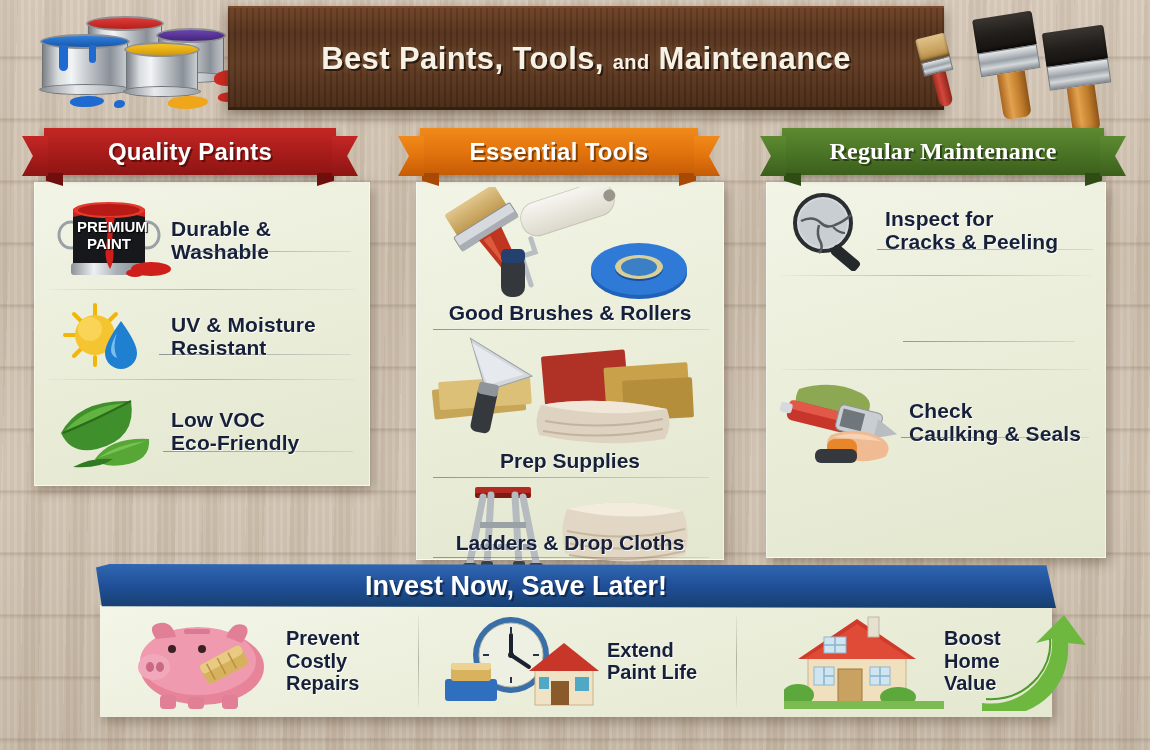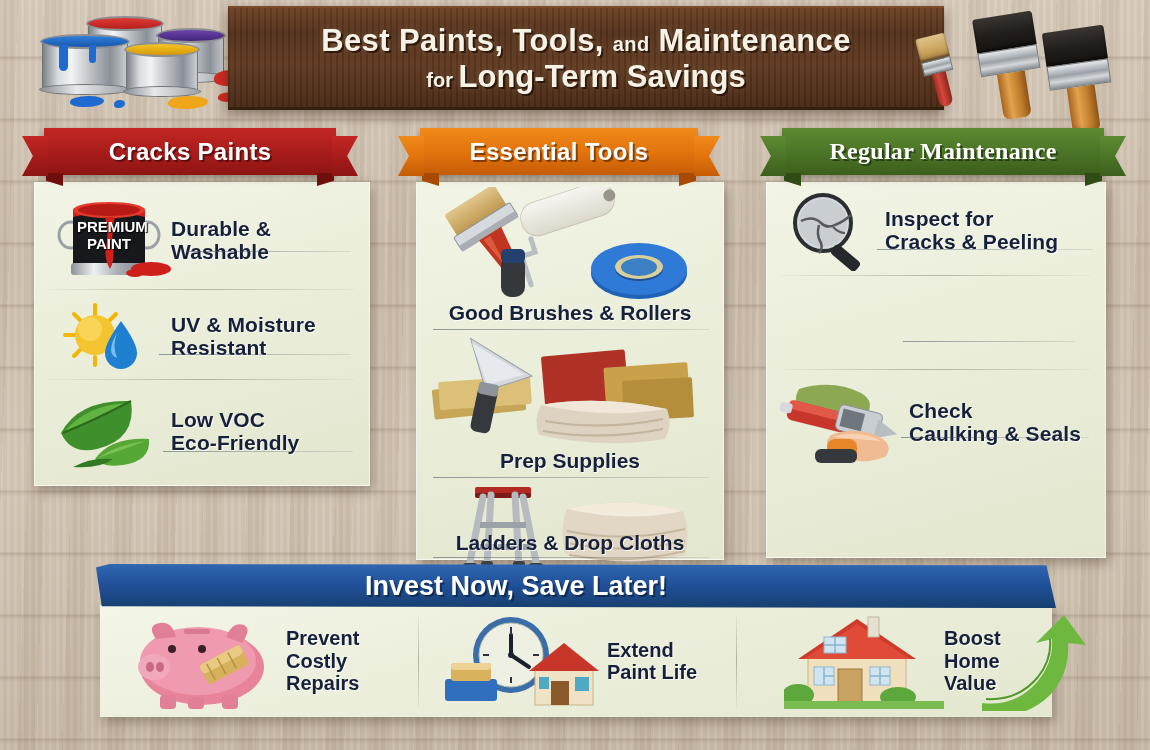--- a/index.html
+++ b/index.html
@@ -238,23 +238,20 @@
       <div class="splat" style="left:150px; top:92px; width:40px; height:13px; background:#f0a61a;"></div>
       <div class="splat" style="left:196px; top:66px; width:32px; height:16px; background:#cf2b23;"></div>
       <div class="splat" style="left:200px; top:88px; width:26px; height:10px; background:#cf2b23;"></div>
     </div>
 
     <div class="plank"></div>
     <div class="title-wrap">
       <div class="title-line1">
         <span>Best Paints, Tools, </span><span class="small">and</span><span> Maintenance</span>
       </div>
-      <div class="title-line2">
-        <span class="small">for </span><span>Long-Term Savings</span>
-      </div>
     </div>
 
     <div class="brushes">
       <div class="brush" style="left:8px; top:34px; width:30px; transform:rotate(-14deg);">
         <div class="bristle" style="height:24px; background:linear-gradient(180deg,#e0c389,#c9a35f 60%,#a9803d);"></div>
         <div class="ferrule" style="height:14px;"></div>
         <div class="handle" style="height:34px; background:linear-gradient(90deg,#9d2b22,#d4483a 40%,#8e241c);"></div>
       </div>
       <div class="brush" style="left:64px; top:14px; width:60px; transform:rotate(-9deg);">
         <div class="bristle"></div>
@@ -268,21 +265,21 @@
       </div>
     </div>
   </div>
 
   <div class="ribbon rb-red" style="left:44px; top:128px; width:292px;">
     <div class="tail-l"></div>
     <div class="tail-r"></div>
     <div class="body">
       <div class="fold-l"></div>
       <div class="fold-r"></div>
-      <span class="label">Cracks Paints</span>
+      <span class="label">Quality Paints</span>
     </div>
   </div>
 
   <div class="ribbon rb-orange" style="left:420px; top:128px; width:278px;">
     <div class="tail-l"></div>
     <div class="tail-r"></div>
     <div class="body">
       <div class="fold-l"></div>
       <div class="fold-r"></div>
       <span class="label">Essential Tools</span>

